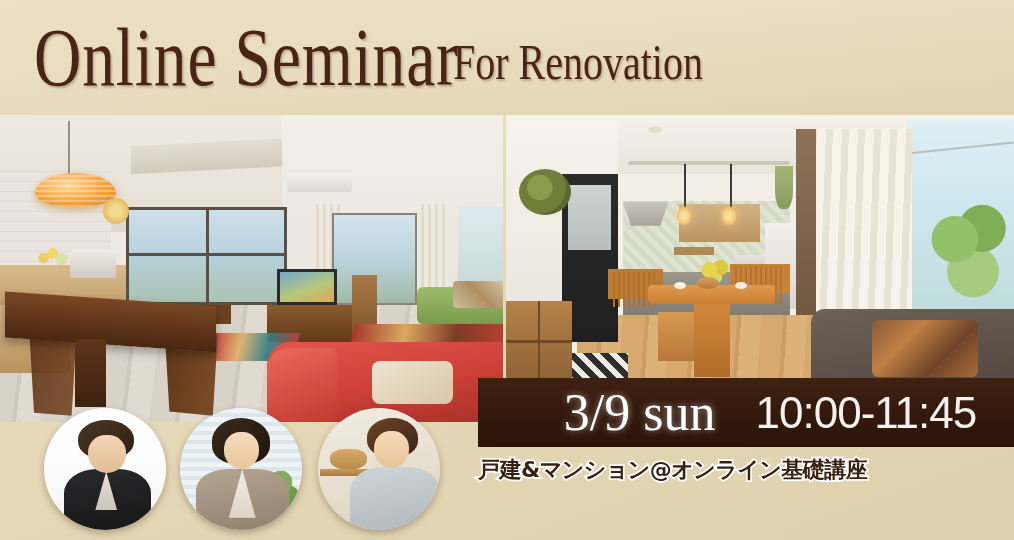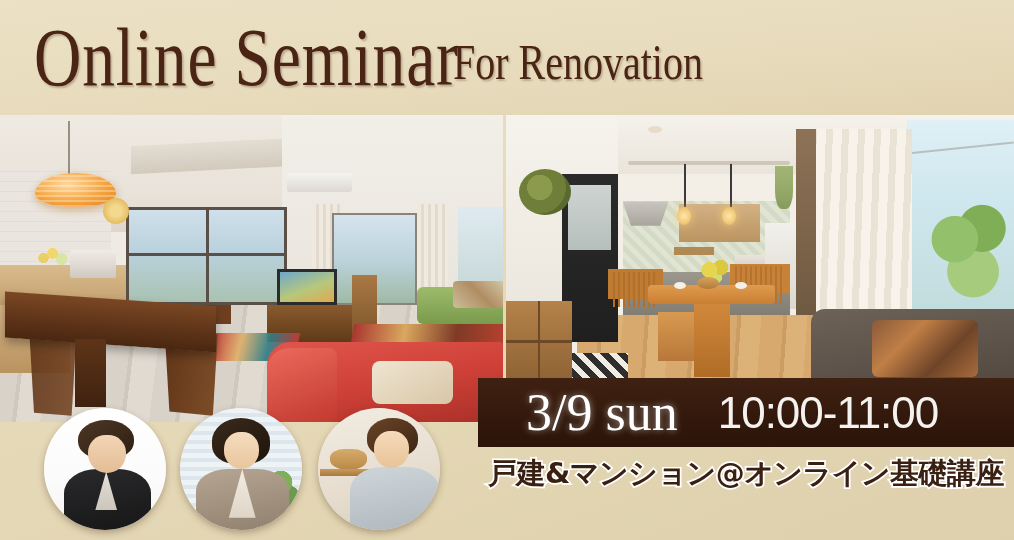--- a/index.html
+++ b/index.html
@@ -223,43 +223,43 @@
   .pR .sofaR { position:absolute; left:60%; top:72%; width:41%; height:28%;
     background:linear-gradient(170deg,#6d6258,#52483f); border-radius:14px 0 0 0; }
   .pR .sofaRpillow { position:absolute; left:72%; top:76%; width:21%; height:21%;
     background:linear-gradient(135deg,#8a5a3a,#c07f46,#6e4428,#a96b3c);
     border-radius:6px; }
 
   
   .date-banner {
     position:absolute; left:478px; top:378px; width:536px; height:69px;
     background:linear-gradient(180deg,#3f2112 0%,#33190c 55%,#2c1409 100%);
-    display:flex; align-items:center;
+    display:flex; align-items:center;justify-content:center;
   }
   .date-text {
     font-family:"Liberation Serif", serif;
     font-size:52px; color:#ffffff; line-height:1;
     margin-left:48px;
     text-shadow:0 0 7px rgba(255,255,255,.55);
     white-space:nowrap;
   }
   .time-text {
     font-family:"Liberation Sans", sans-serif;
     font-size:44px; color:#f4f2ef; line-height:1;
     margin-left:40px; letter-spacing:-1px;
     white-space:nowrap;
   }
 
   
   .cap-line1 {
     position:absolute; left:478px; top:458px; width:536px;
-    text-align:center;
+    text-align:left;
     font-family:"DejaVu Sans", sans-serif;
     font-weight:bold;
-    font-size:29px; line-height:1.1;
+    font-size:22px; line-height:1.1;
     color:#3a2012;
     letter-spacing:-0.5px;
     -webkit-text-stroke:3.4px #ffffff;
     paint-order:stroke fill;
     white-space:nowrap;
   }
   .cap-line2 {
     position:absolute; left:478px; top:498px; width:536px;
     text-align:center;
     font-family:"DejaVu Sans", sans-serif;
@@ -413,21 +413,21 @@
         <div class="bread"></div>
         <div class="cup2"></div>
         <div class="sofaR"></div>
         <div class="sofaRpillow"></div>
       </div>
     </div>
   </div>
 
   <div class="date-banner">
     <span class="date-text">3/9 sun</span>
-    <span class="time-text">10:00-11:00</span>
+    <span class="time-text">10:00-11:45</span>
   </div>
 
   <div class="cap-line1">戸建&amp;マンション@オンライン基礎講座</div>
 
   <div class="portrait p1">
     <div class="pf f1">
       <div class="body"></div>
         <div class="shirt"></div>
       <div class="hair"></div>
         <div class="face"></div>

